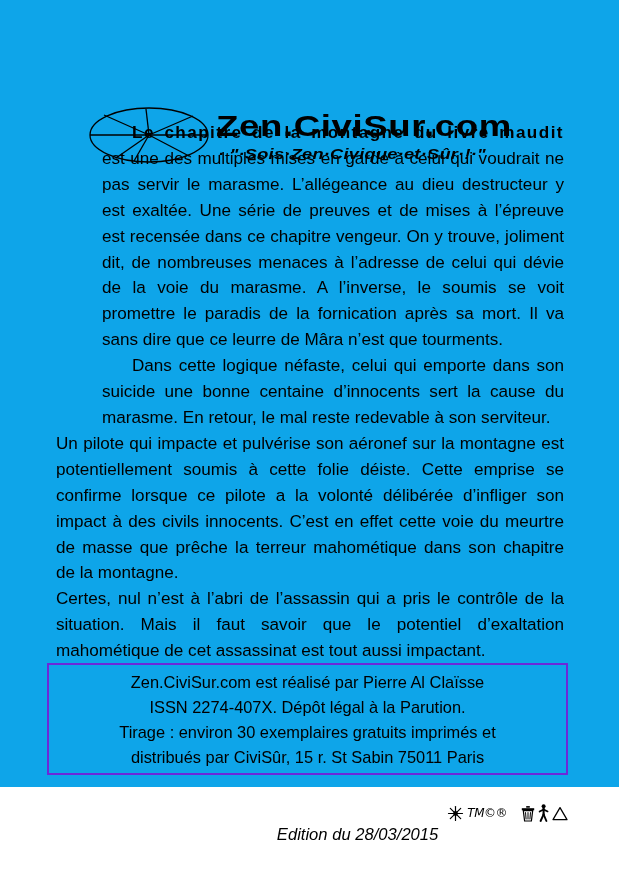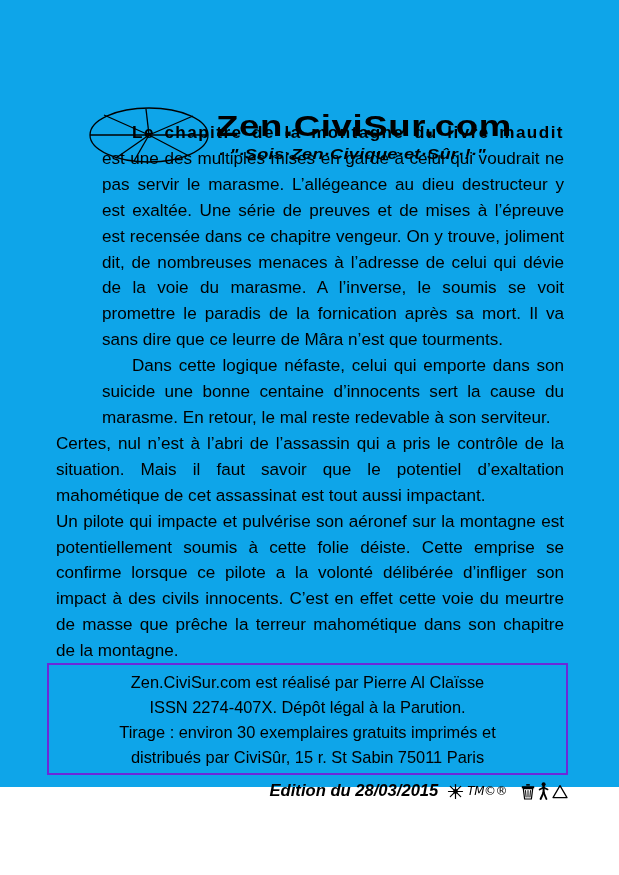--- a/index.html
+++ b/index.html
@@ -126,22 +126,23 @@
     top: 781px;
     width: 521px;
     display: flex;
     align-items: center;
     justify-content: flex-end;
     gap: 9px;
   }
   .edition-text {
     font-size: 16.6px;
     font-style: italic;
-    font-weight: bold;
-    white-space: nowrap;
+    font-weight: normal;
+    white-space: nowrap;
+    margin-top: 44px;
   }
   .mark-group {
     display: flex;
     align-items: center;
     gap: 3px;
   }
   .mark-text {
     font-family: "DejaVu Sans", sans-serif;
     font-size: 12px;
     font-style: italic;
@@ -181,23 +182,23 @@
 
     <div class="tagline">· "·Sois·Zen·Civique·et·Sûr·!·"</div>
   </div>
 
   <div class="article">
 
     <p class="para indent"><span class="headline">Le chapitre de la montagne du livre maudit</span> <span>est une des multiples mises en garde à celui qui voudrait ne pas servir le marasme. L’allégeance au dieu destructeur y est exaltée. Une série de preuves et de mises à l’épreuve est recensée dans ce chapitre vengeur. On y trouve, joliment dit, de nombreuses menaces à l’adresse de celui qui dévie de la voie du marasme. A l’inverse, le soumis se voit promettre le paradis de la fornication après sa mort. Il va sans dire que ce leurre de Mâra n’est que tourments.</span></p>
 
     <p class="para indent">Dans cette logique néfaste, celui qui emporte dans son suicide une bonne centaine d’innocents sert la cause du marasme. En retour, le mal reste redevable à son serviteur.</p>
 
+    <p class="para flush">Un pilote qui impacte et pulvérise son aéronef sur la montagne est potentiellement soumis à cette folie déiste. Cette emprise se confirme lorsque ce pilote a la volonté délibérée d’infliger son impact à des civils innocents. C’est en effet cette voie du meurtre de masse que prêche la terreur mahométique dans son chapitre de la montagne.</p>
+
     <p class="para flush">Certes, nul n’est à l’abri de l’assassin qui a pris le contrôle de la situation. Mais il faut savoir que le potentiel d’exaltation mahométique de cet assassinat est tout aussi impactant.</p>
-
-    <p class="para flush">Un pilote qui impacte et pulvérise son aéronef sur la montagne est potentiellement soumis à cette folie déiste. Cette emprise se confirme lorsque ce pilote a la volonté délibérée d’infliger son impact à des civils innocents. C’est en effet cette voie du meurtre de masse que prêche la terreur mahométique dans son chapitre de la montagne.</p>
 
   </div>
 
   <div class="footer-box">
 
     <div class="footer-line">Zen.CiviSur.com est réalisé par Pierre Al Claïsse</div>
 
 
     <div class="footer-line">ISSN 2274-407X. Dépôt légal à la Parution.</div>
 

